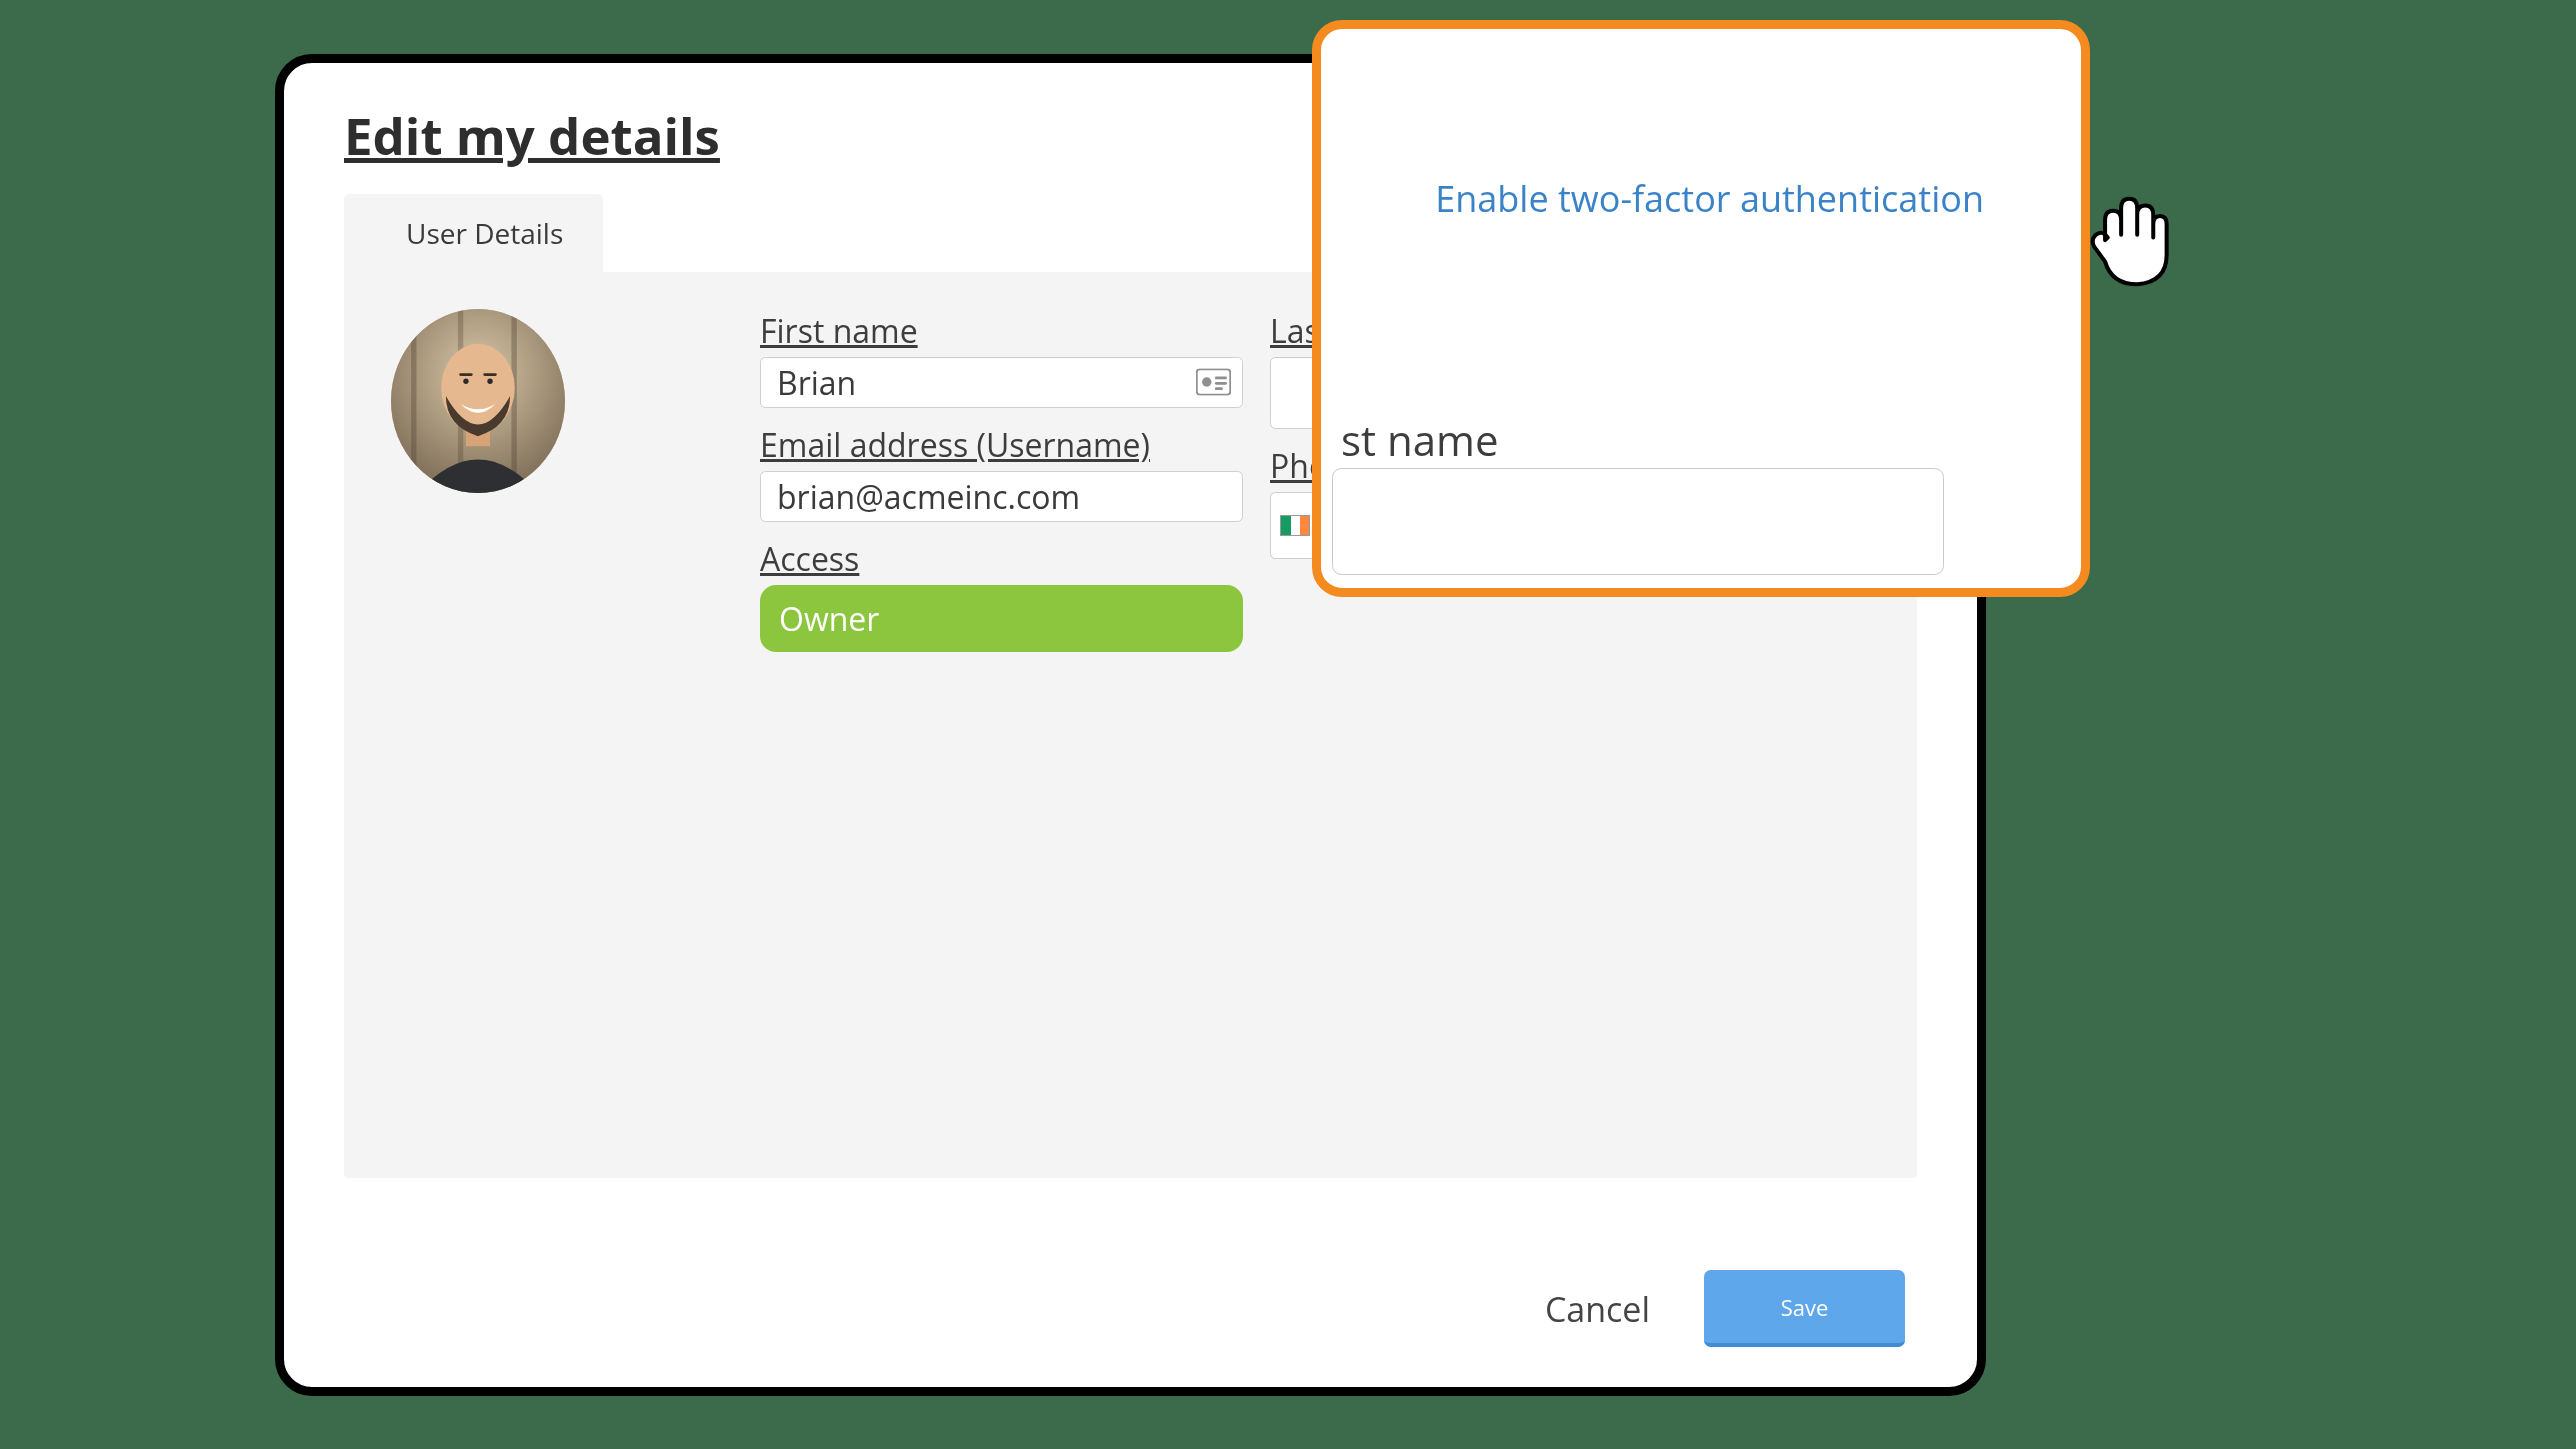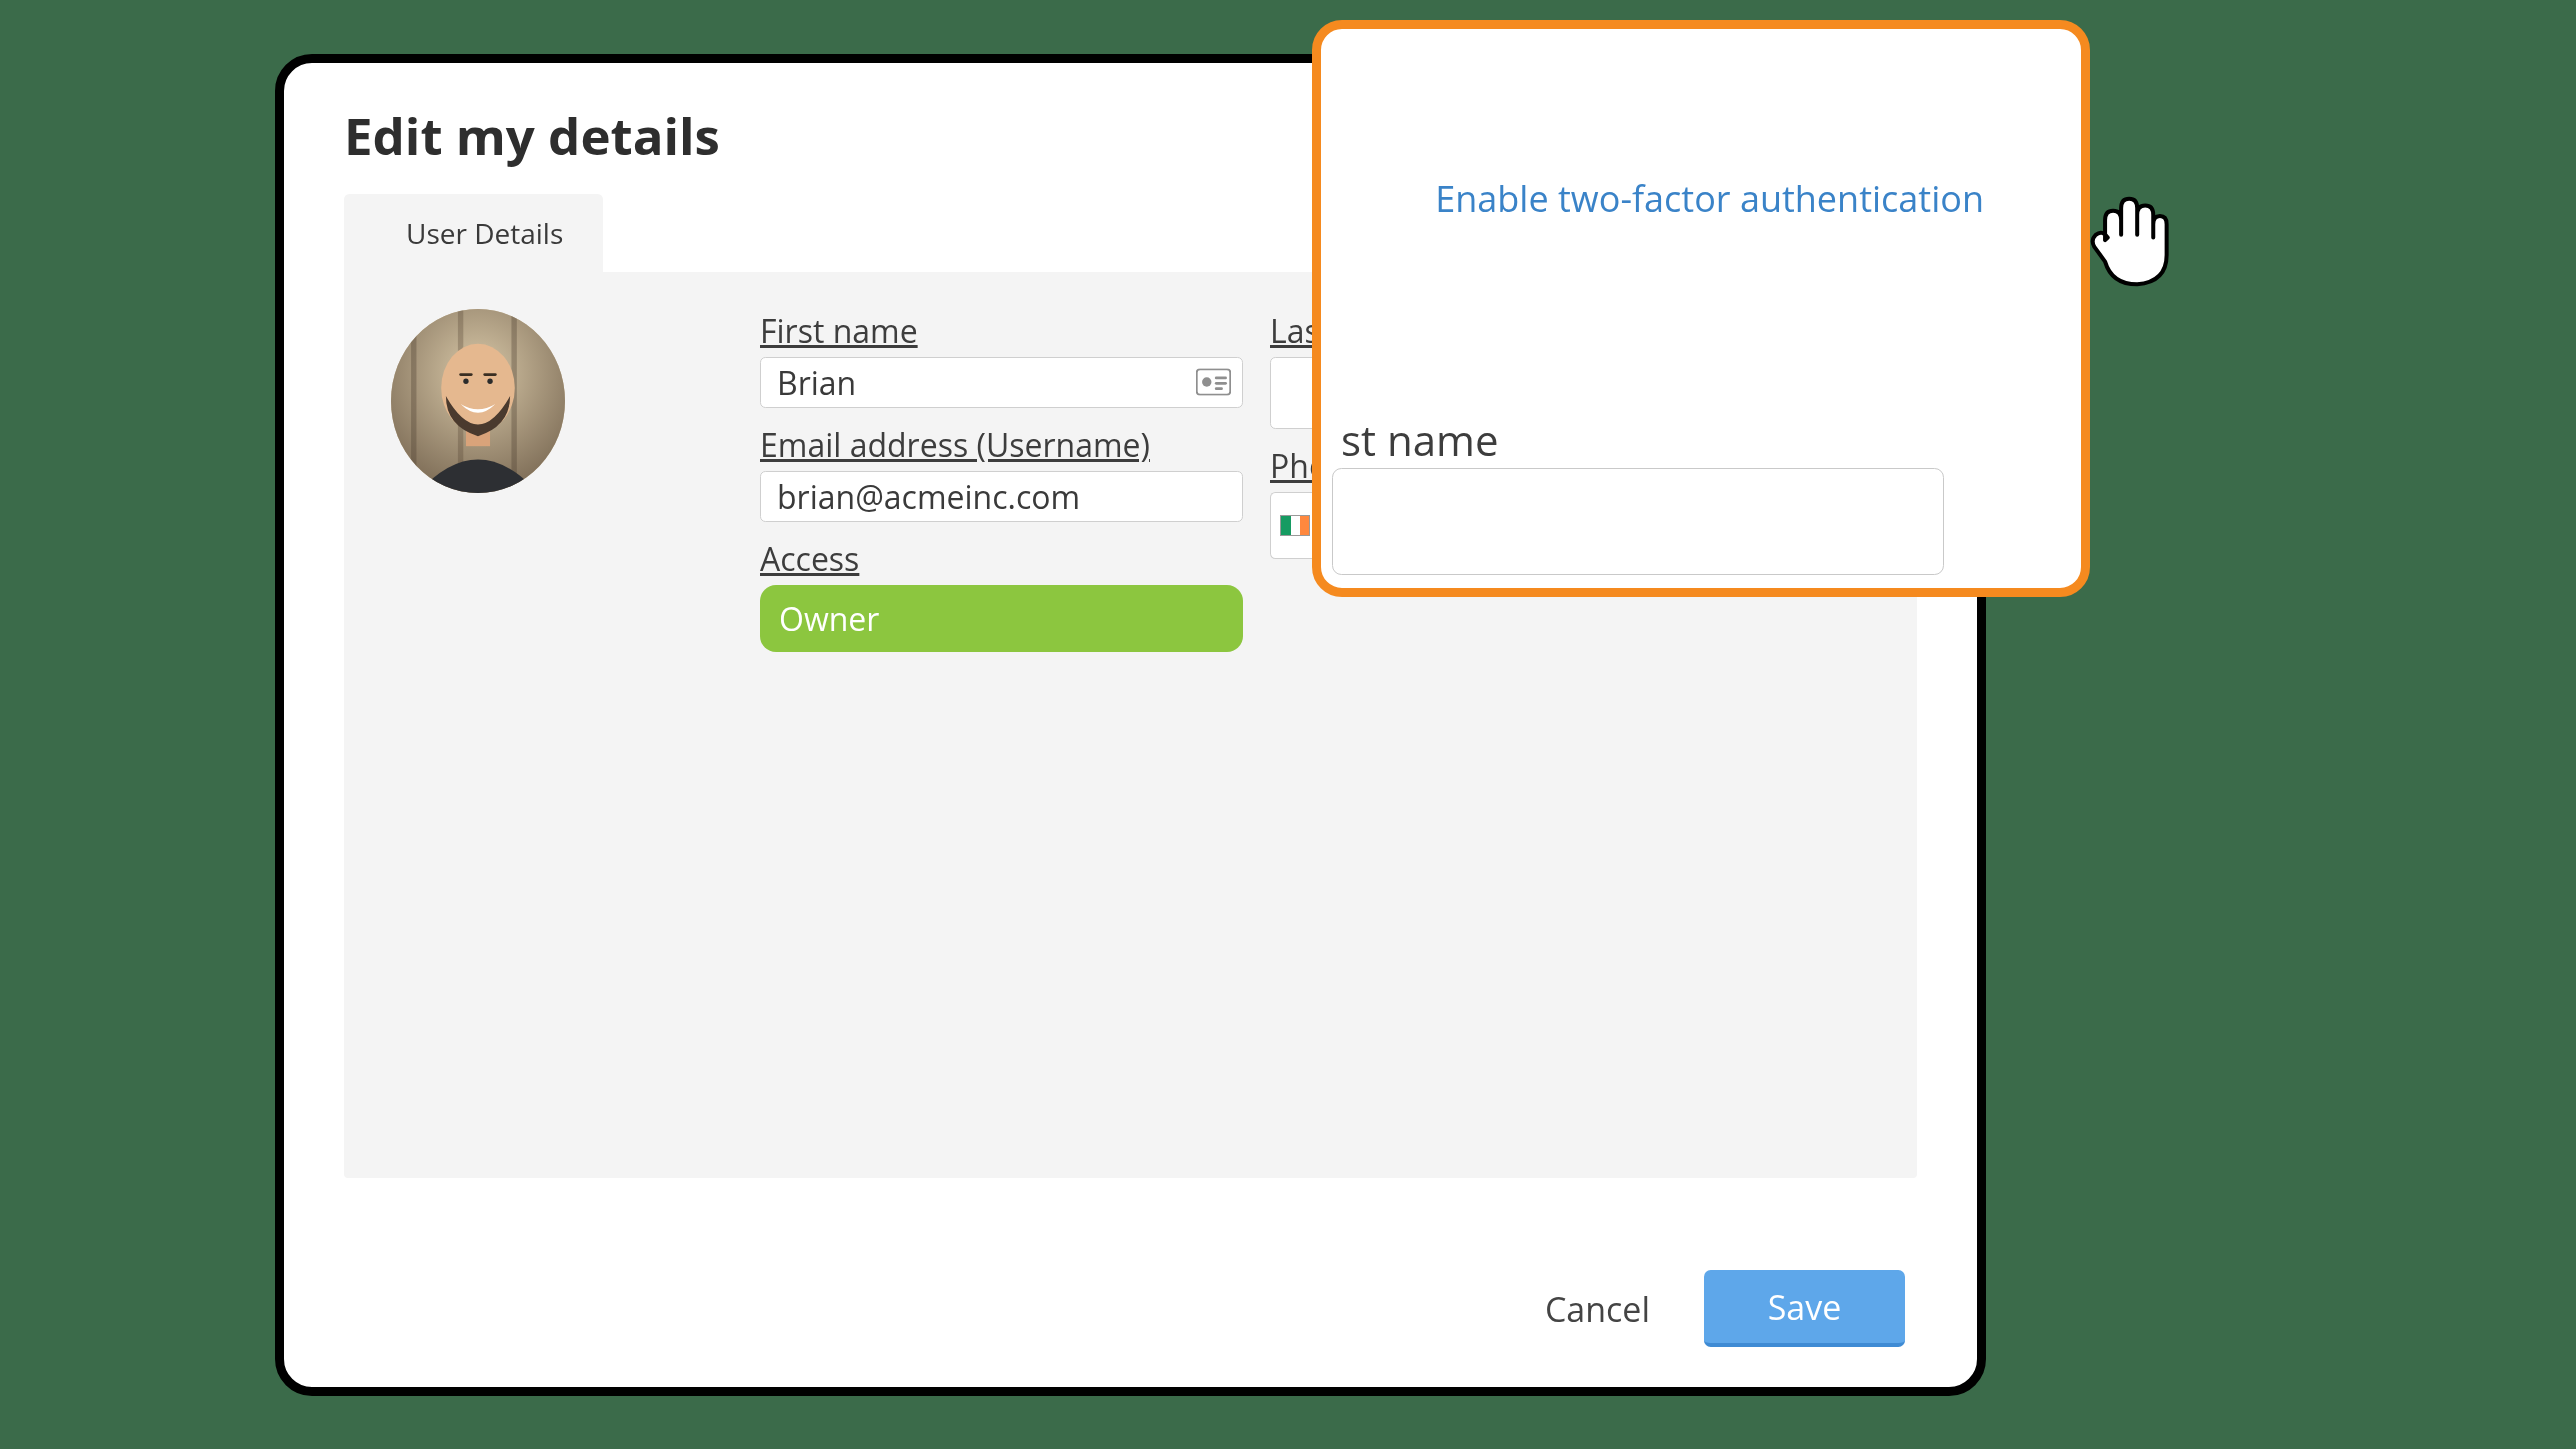--- a/index.html
+++ b/index.html
@@ -28,20 +28,21 @@
     overflow: hidden;
   }
   .dialog-inner {
     padding: 37px 60px 27px 60px;
   }
   .page-title {
     font-size: 51px;
     font-weight: 700;
     color: #2e2e2e;
     margin-bottom: 23.5px;
+    text-decoration: underline;
   }
   .tab-area {
     position: relative;
   }
   .tab {
     display: inline-block;
     background: #f4f4f4;
     padding: 20px 40px 20px 62px;
     font-size: 28px;
     color: #3a3a3a;
@@ -181,21 +182,21 @@
     cursor: pointer;
   }
   .save-btn {
     width: 201px;
     height: 77px;
     background: #5ea7ea;
     border: none;
     border-bottom: 4.7px solid #3f8bd4;
     border-radius: 6.7px;
     color: #ffffff;
-    font-size: 34px;
+    font-size: 22px;
     font-family: inherit;
     cursor: pointer;
   }
   
   .callout {
     position: absolute;
     left: 1312px;
     top: 20px;
     width: 778px;
     height: 577px;

